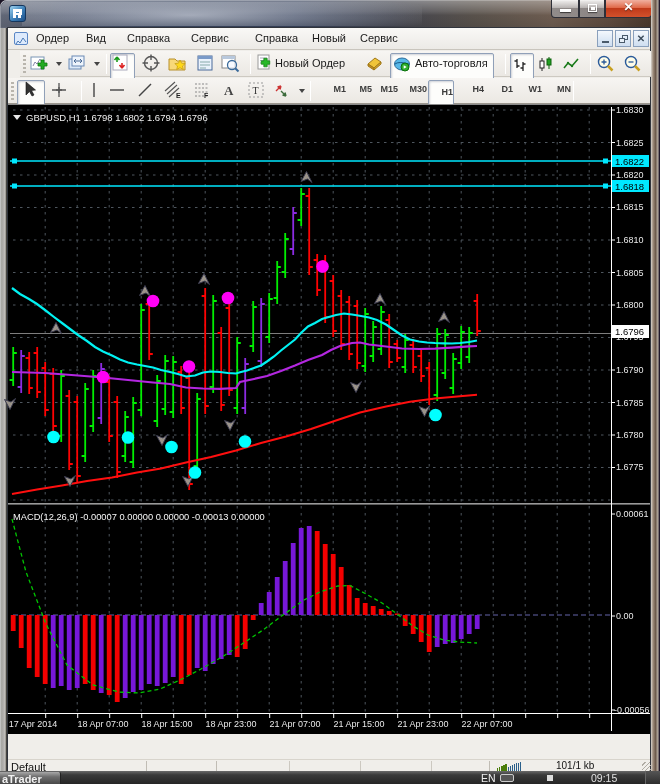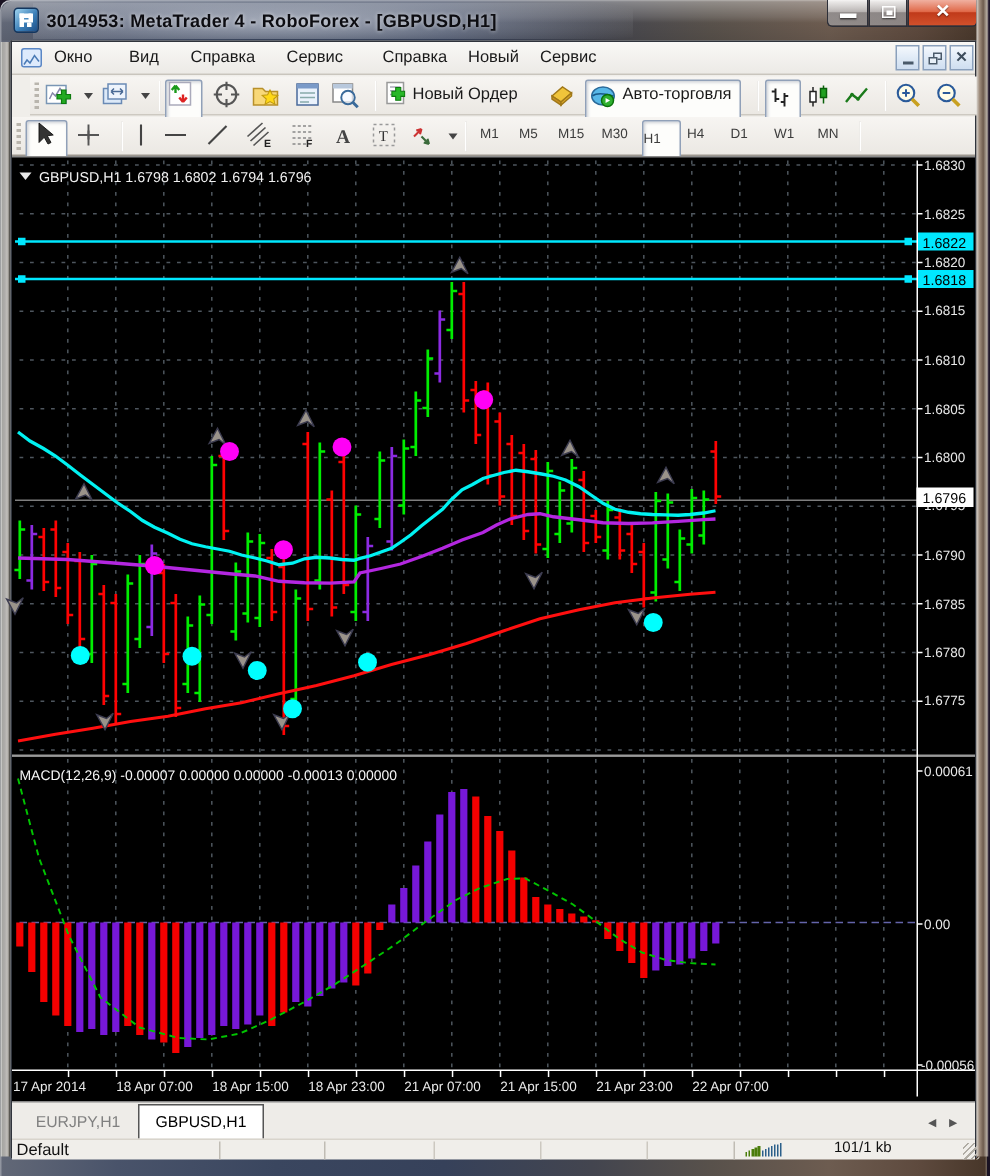--- a/index.html
+++ b/index.html
@@ -24,21 +24,21 @@
 text-shadow:0 1px 1px rgba(0,0,0,.5)}
 
 #menubar{position:absolute;left:0;top:0;width:642px;height:22px;background:linear-gradient(180deg,#f9f8f6,#eceae6);border-bottom:1px solid #c9c5bd}
 .mitem{position:absolute;top:4px;font-size:11px;color:#1a1a1a}
 #tb1{position:absolute;left:12px;top:23px;width:642px;height:26px;background:linear-gradient(180deg,#f7f5f2,#ebe8e3);border-bottom:1px solid #cdc9c1}
 #tb2{position:absolute;left:0;top:50px;width:642px;height:26px;background:linear-gradient(180deg,#f7f5f2,#ebe8e3);border-bottom:1px solid #9b968e}
 .grip{position:absolute;top:4px;width:3px;height:18px;background:repeating-linear-gradient(180deg,#b9b5ad 0,#b9b5ad 2px,transparent 2px,transparent 4px)}
 .vsep{position:absolute;top:3px;width:1px;height:20px;background:#c4c0b8;border-right:1px solid #fff}
 .tbtn{position:absolute;top:2px;height:34px}
 .pressed{background:#fdfdfb;border:1px solid #90a0b8;border-radius:2px;box-shadow:inset 1px 1px 2px rgba(120,130,150,.35)}
-.tftxt{font-size:9px;font-weight:normal;color:#3c3c3c;text-align:left}
+.tftxt{font-size:9px;font-weight:bold;color:#3c3c3c;text-align:right}
 
 #tabbar{position:absolute;left:0;top:706px;width:642px;height:25px;background:#eeece8;border-top:1px solid #888;}
 #statusbar{position:absolute;left:0;top:731px;width:642px;height:14px;background:#f0eeea;border-top:1px solid #d8d4cc}
 #taskbar{position:absolute;left:0;top:771px;width:660px;height:13px;background:linear-gradient(180deg,#6a6a6a 0,#3a3a3a 30%,#252525 100%);z-index:50}
 </style></head><body>
 <div id="root">
 <div id="win"></div>
     <div id="winsheen"></div>
     <div id="halo"></div>
     <div id="lborder"></div>
@@ -54,27 +54,26 @@
       <div class="glyph" style="font-size:12px;line-height:15px;font-weight:bold">✕</div>
     </div>
 
 <div class="abs" style="left:9px;top:5px;width:17px;height:17px;border-radius:3px;background:linear-gradient(135deg,#9fd4f0 0,#3c7fb8 55%,#1d4e86 100%);border:1px solid #14365e">
   <div class="abs" style="left:3px;top:3px;width:2.5px;height:9px;background:#fff"></div>
   <div class="abs" style="left:3px;top:3px;width:8px;height:2.5px;background:#fff"></div>
   <div class="abs" style="left:9px;top:3px;width:2.5px;height:6px;background:#fff"></div>
   <div class="abs" style="left:5.5px;top:6.5px;width:4px;height:2px;background:#fff"></div>
   <div class="abs" style="left:8px;top:9px;width:3px;height:3px;background:#fff"></div>
 </div>
-<div id="titletext">3014953: MetaTrader 4 - RoboForex - [GBPUSD,H1]</div>
 <div id="client">
  <div id="menubar">
   <div class="abs" style="left:6px;top:4px;width:14px;height:13px;border:1px solid #5b87c5;border-radius:2px;background:#ddeafc"><svg width="12" height="11">
             <path d="M1 8 L3 5 L5 7 L8 2 L11 6" stroke="#4a7ab5" stroke-width="1" fill="none"></path>
           </svg></div>
-        <div class="mitem" style="left:28px">Окно</div>
+        <div class="mitem" style="left:28px">Ордер</div>
         <div class="mitem" style="left:78px">Вид</div>
         <div class="mitem" style="left:119px">Справка</div>
         <div class="mitem" style="left:183px">Сервис</div>
         <div class="mitem" style="left:247px">Справка</div>
         <div class="mitem" style="left:304px">Новый</div>
         <div class="mitem" style="left:352px">Сервис</div>
         <div class="abs" style="left:589px;top:2px;width:16px;height:17px;border:1px solid #8aa0bc;background:linear-gradient(180deg,#f4f8fd,#dce8f5 60%,#cfdef0)">
           <div class="abs" style="left:4px;top:10px;width:7px;height:2px;background:#4a5a6a"></div>
         </div>
         <div class="abs" style="left:607px;top:2px;width:16px;height:17px;border:1px solid #8aa0bc;background:linear-gradient(180deg,#f4f8fd,#dce8f5 60%,#cfdef0)">
@@ -214,26 +213,20 @@
         <div class="abs tftxt" style="left:338px;top:6px;width:26px">M5</div>
         <div class="abs tftxt" style="left:364px;top:6px;width:26px">M15</div>
         <div class="abs tftxt" style="left:393px;top:6px;width:26px">M30</div>
         <div class="tbtn pressed tftxt" style="left:420px;width:26px;line-height:22px">H1</div>
         <div class="abs tftxt" style="left:450px;top:6px;width:26px">H4</div>
         <div class="abs tftxt" style="left:479px;top:6px;width:26px">D1</div>
         <div class="abs tftxt" style="left:508px;top:6px;width:26px">W1</div>
         <div class="abs tftxt" style="left:537px;top:6px;width:26px">MN</div>
         <div class="vsep" style="left:565px"></div>
       </div>
- <div id="tabbar">
-   <div class="abs" style="left:4px;top:4px;width:80px;height:21px;color:#808080;font-size:10.5px;text-align:center;line-height:19px">EURJPY,H1</div>
-   <div class="abs" style="left:84px;top:1px;width:84px;height:25px;border:1px solid #555;border-bottom:none;background:#fff;color:#000;font-size:10.5px;text-align:center;line-height:22px">GBPUSD,H1</div>
-   <div class="abs" style="right:24px;top:8px;color:#555;font-size:9px">◄</div>
-   <div class="abs" style="right:10px;top:8px;color:#555;font-size:9px">►</div>
- </div>
  <div id="statusbar">
    <div class="abs" style="left:3px;top:1px;font-size:11px;color:#111">Default</div>
    <div class="abs" style="left:138px;top:1px;width:1px;height:12px;background:#c0bcb4"></div>
    <div class="abs" style="left:208px;top:1px;width:1px;height:12px;background:#c0bcb4"></div>
    <div class="abs" style="left:281px;top:1px;width:1px;height:12px;background:#ccc8c0"></div>
    <div class="abs" style="left:352px;top:1px;width:1px;height:12px;background:#ccc8c0"></div>
    <div class="abs" style="left:423px;top:1px;width:1px;height:12px;background:#ccc8c0"></div>
    <div class="abs" style="left:481px;top:1px;width:1px;height:12px;background:#c0bcb4"></div>
    <div class="abs" style="left:489.0px;top:8px;width:1.4px;height:3px;background:#4a7d0a"></div>
         <div class="abs" style="left:491.1px;top:7px;width:1.4px;height:4px;background:#4a7d0a"></div>
@@ -386,14 +379,25 @@
       <text x="26" y="121" fill="#f0f0f0" style="font-family:&quot;Liberation Sans&quot;,sans-serif;font-size:9.5px">GBPUSD,H1  1.6798 1.6802 1.6794 1.6796</text>
       <path d="M13 115 L21 115 L17 120 Z" fill="#e8e8e8"></path>
       <text x="13" y="520" fill="#f6f6f6" style="font-family:&quot;Liberation Sans&quot;,sans-serif;font-size:9.3px">MACD(12,26,9) -0.00007 0.00000 0.00000 -0.00013 0.00000</text>
       <rect x="612" y="155" width="37" height="12" fill="#00e8ff"></rect>
       <text x="615" y="165" fill="#000" style="font-family:&quot;Liberation Sans&quot;,sans-serif;font-size:9.5px">1.6822</text>
       <rect x="612" y="180" width="37" height="12" fill="#00e8ff"></rect>
       <text x="615" y="190" fill="#000" style="font-family:&quot;Liberation Sans&quot;,sans-serif;font-size:9.5px">1.6818</text>
       <rect x="611" y="325" width="38" height="13" fill="#ffffff"></rect>
       <text x="615" y="335" fill="#000" style="font-family:&quot;Liberation Sans&quot;,sans-serif;font-size:9.5px">1.6796</text>
     </svg>
+<div id="taskbar">
+  <div class="abs" style="left:0;top:1px;width:61px;height:12px;background:linear-gradient(180deg,#a8a8a8,#6e6e6e 40%,#484848);border-right:1px solid #222;border-radius:0 2px 0 0">
+    <div class="abs" style="left:2px;top:1px;font-size:11px;font-weight:bold;color:#f2f2f2">aTrader</div>
+  </div>
+  <div class="abs" style="left:481px;top:1px;font-size:10.5px;color:#eee">EN</div>
+  <div class="abs" style="left:500px;top:3px;width:14px;height:8px;border:1px solid #ccc;border-radius:2px;background:#555"></div>
+  <div class="abs" style="left:547px;top:4px;width:6px;height:6px;background:#ddd"></div>
+      <div class="abs" style="left:645px;top:0;width:1px;height:13px;background:#666"></div>
+      <div class="abs" style="left:646px;top:0;width:14px;height:13px;background:linear-gradient(180deg,#555,#2e2e2e)"></div>
+  <div class="abs" style="left:591px;top:1px;font-size:10.5px;color:#e0e0e0">09:15</div>
+</div>
 
 <div class="abs" style="left:651px;top:0;width:9px;height:771px;background:linear-gradient(90deg,#d8d4ce 0,#a08e7e 22%,#6e5c4e 50%,#b8afa4 78%,#2a2034 90%,#151022 100%)"></div>
 </div>
 </body></html>

